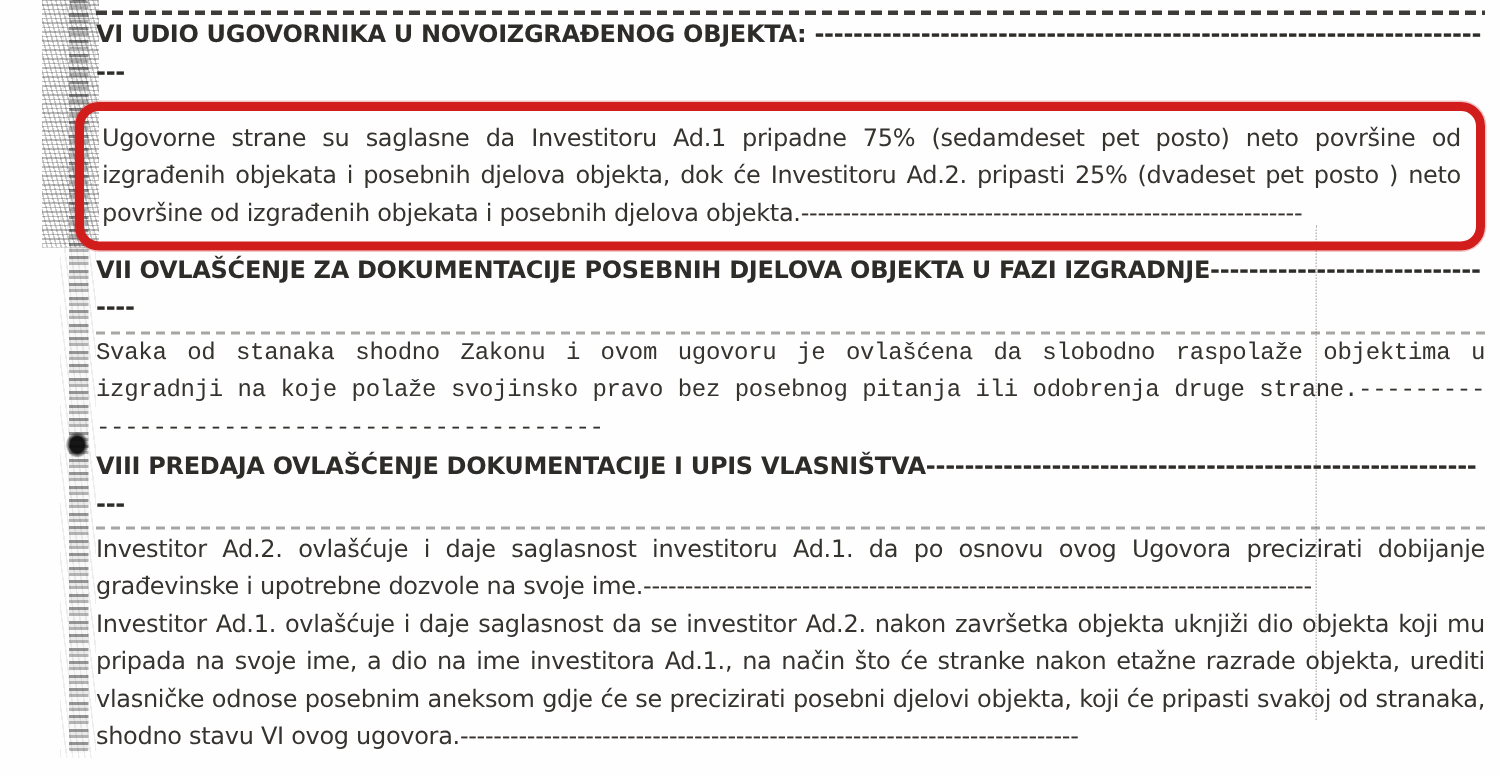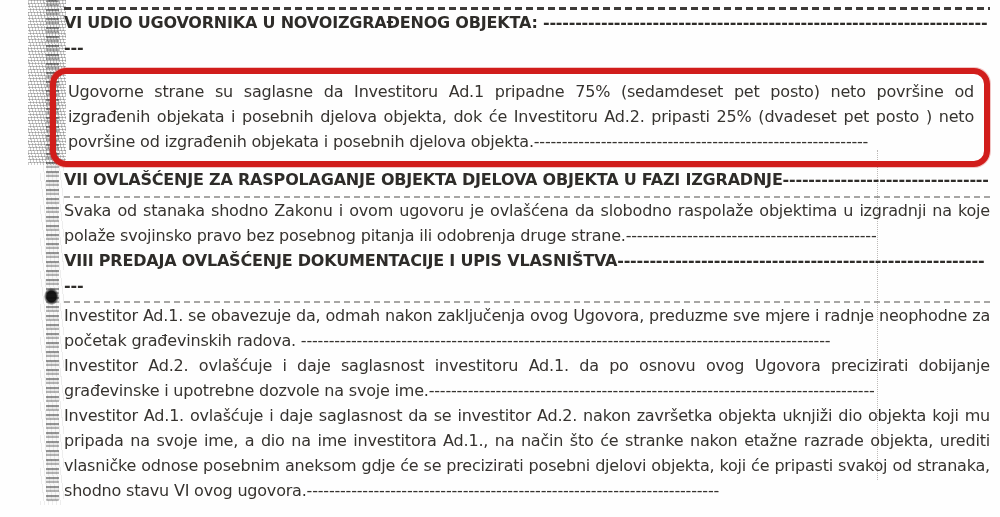--- a/index.html
+++ b/index.html
@@ -50,21 +50,21 @@
   .h-viii { margin-top:1px; }
 
   
   .red-box {
     border:6px solid #d11d1b;
     border-radius:16px;
     margin:8px 0 0 -14px;
     padding:5px 10px 7px 12px;
     box-shadow:0 0 0 1px rgba(209,29,27,.25);
   }
-  .para-vii { margin-top:9px; }
+  .para-vii { margin-top:9px;font-family:Liberation Mono, monospace; }
   .p-gap { margin-top:0; }
 
   
   .smudge-strip {
     position:absolute; left:46px; top:0;
     width:13px; height:502px;
     background:
       repeating-linear-gradient(to bottom,
         rgba(28,28,28,.55) 0 2px,
         rgba(110,110,110,.16) 2px 4px,
@@ -119,30 +119,29 @@
   <div class="content">
 
     <div class="dashline sep-top"></div>
 
     <p class="heading h-vi">VI UDIO UGOVORNIKA U NOVOIZGRAĐENOG OBJEKTA: ------------------------------------------------------------------------</p>
 
     <div class="red-box">
       <p>Ugovorne strane su saglasne da Investitoru Ad.1 pripadne 75% (sedamdeset pet posto) neto površine od izgrađenih objekata i posebnih djelova objekta, dok će Investitoru Ad.2. pripasti 25% (dvadeset pet posto ) neto površine od izgrađenih objekata i posebnih djelova objekta.------------------------------------------------------------</p>
     </div>
 
-    <p class="heading h-vii">VII OVLAŠĆENJE ZA RASPOLAGANJE OBJEKTA DJELOVA OBJEKTA U FAZI IZGRADNJE--------------------------------</p>
+    <p class="heading h-vii">VII OVLAŠĆENJE ZA DOKUMENTACIJE POSEBNIH DJELOVA OBJEKTA U FAZI IZGRADNJE--------------------------------</p>
 
     <div class="dashline faint sep-vii"></div>
 
     <p class="para-vii">Svaka od stanaka shodno Zakonu i ovom ugovoru je ovlašćena da slobodno raspolaže objektima u izgradnji na koje polaže svojinsko pravo bez posebnog pitanja ili odobrenja druge strane.---------------------------------------------</p>
 
     <p class="heading h-viii">VIII PREDAJA OVLAŠĆENJE DOKUMENTACIJE I UPIS VLASNIŠTVA------------------------------------------------------------</p>
 
     <div class="dashline faint sep-viii"></div>
 
-    <p class="p-gap">Investitor Ad.1. se obavezuje da, odmah nakon zaključenja ovog Ugovora, preduzme sve mjere i radnje neophodne za početak građevinskih radova. -----------------------------------------------------------------------------------------------</p>
 
     <p class="p-gap">Investitor Ad.2. ovlašćuje i daje saglasnost investitoru Ad.1. da po osnovu ovog Ugovora precizirati dobijanje građevinske i upotrebne dozvole na svoje ime.--------------------------------------------------------------------------------</p>
 
     <p class="p-gap">Investitor Ad.1. ovlašćuje i daje saglasnost da se investitor Ad.2. nakon završetka objekta uknjiži dio objekta koji mu pripada na svoje ime, a dio na ime investitora Ad.1., na način što će stranke nakon etažne razrade objekta, urediti vlasničke odnose posebnim aneksom gdje će se precizirati posebni djelovi objekta, koji će pripasti svakoj od stranaka, shodno stavu VI ovog ugovora.--------------------------------------------------------------------------</p>
 
   </div>
 </div>
 
 </body></html>

